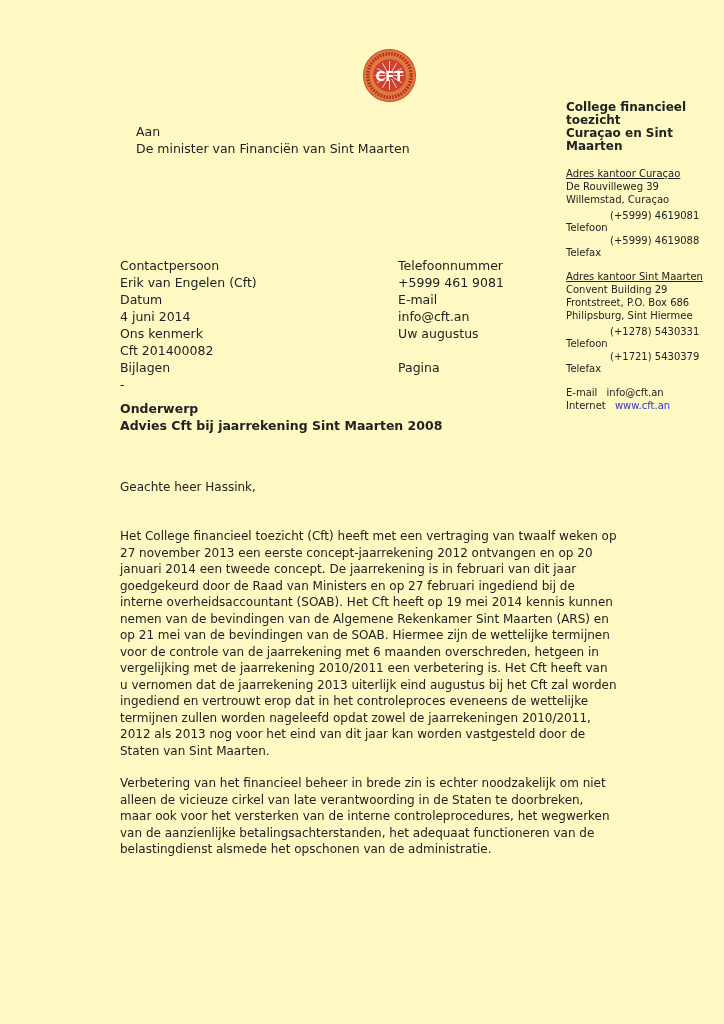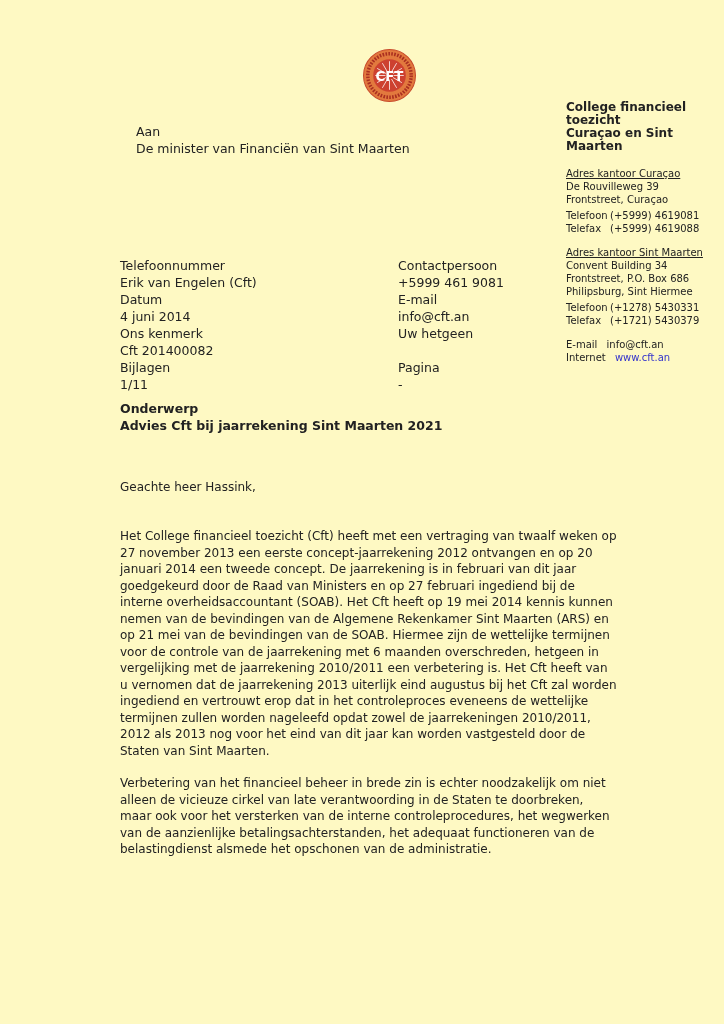--- a/index.html
+++ b/index.html
@@ -40,21 +40,21 @@
     font-size: 12px;
     line-height: 13px;
     margin-bottom: 14px;
   }
   .sidebar .addr-heading {
     text-decoration: underline;
     margin-bottom: 0;
   }
   .sidebar .contact-rows { margin-top: 3px; }
   .sidebar .row { display: flex; }
-  .sidebar .row .lbl { width: 44px; flex: none; }
+  .sidebar .row .lbl { width: 44px; flex: none; margin-top: 12px; }
   .sidebar .block { margin-bottom: 11px; }
   .sidebar .inline-row span.lbl2 { margin-right: 6px; }
   .link { cursor: pointer; }
 
   
   .recipient {
     position: absolute;
     left: 120px;
     top: 123px;
     font-size: 12.5px;
@@ -134,36 +134,36 @@
 
   <div class="sidebar">
     <div class="org">
       <div>College financieel toezicht</div>
       <div>Curaçao en Sint Maarten</div>
     </div>
 
     <div class="block">
       <div class="addr-heading">Adres kantoor Curaçao</div>
       <div>De Rouvilleweg 39</div>
-      <div>Frontstreet, Curaçao</div>
+      <div>Willemstad, Curaçao</div>
       <div class="contact-rows">
         <div class="row">
           <span class="lbl">Telefoon</span>
           <span>(+5999) 4619081</span>
         </div>
         <div class="row">
           <span class="lbl">Telefax</span>
           <span>(+5999) 4619088</span>
         </div>
       </div>
     </div>
 
     <div class="block">
       <div class="addr-heading">Adres kantoor Sint Maarten</div>
-      <div>Convent Building 34</div>
+      <div>Convent Building 29</div>
       <div>Frontstreet, P.O. Box 686</div>
       <div>Philipsburg, Sint Hiermee</div>
       <div class="contact-rows">
         <div class="row">
           <span class="lbl">Telefoon</span>
           <span>(+1278) 5430331</span>
         </div>
         <div class="row">
           <span class="lbl">Telefax</span>
           <span>(+1721) 5430379</span>
@@ -180,48 +180,47 @@
       <span class="link" style="color:#3333cc">www.cft.an</span>
     </div>
   </div>
 
   <div class="recipient">
     <div>Aan</div>
     <div>De minister van Financiën van Sint Maarten</div>
   </div>
 
   <div class="meta-grid">
+    <div>Contactpersoon</div>
     <div>Telefoonnummer</div>
-    <div>Contactpersoon</div>
 
     <div>Erik van Engelen (Cft)</div>
     <div>+5999 461 9081</div>
 
     <div>Datum</div>
     <div>E-mail</div>
 
     <div>4 juni 2014</div>
     <div>info@cft.an</div>
 
     <div>Ons kenmerk</div>
-    <div>Uw hetgeen</div>
+    <div>Uw augustus</div>
 
     <div>Cft 201400082</div>
     <div></div>
 
     <div>Bijlagen</div>
     <div>Pagina</div>
 
-    <div>1/11</div>
     <div>-</div>
   </div>
 
   <div class="subject">
     <div>Onderwerp</div>
-    <div>Advies Cft bij jaarrekening Sint Maarten 2021</div>
+    <div>Advies Cft bij jaarrekening Sint Maarten 2008</div>
   </div>
 
   <div class="salutation">Geachte heer Hassink,</div>
 
   <div class="body-text">
     <p>Het College financieel toezicht (Cft) heeft met een vertraging van twaalf weken op 27 november 2013 een eerste concept-jaarrekening 2012 ontvangen en op 20 januari 2014 een tweede concept. De jaarrekening is in februari van dit jaar goedgekeurd door de Raad van Ministers en op 27 februari ingediend bij de interne overheidsaccountant (SOAB). Het Cft heeft op 19 mei 2014 kennis kunnen nemen van de bevindingen van de Algemene Rekenkamer Sint Maarten (ARS) en op 21 mei van de bevindingen van de SOAB. Hiermee zijn de wettelijke termijnen voor de controle van de jaarrekening met 6 maanden overschreden, hetgeen in vergelijking met de jaarrekening 2010/2011 een verbetering is. Het Cft heeft van u vernomen dat de jaarrekening 2013 uiterlijk eind augustus bij het Cft zal worden ingediend en vertrouwt erop dat in het controleproces eveneens de wettelijke termijnen zullen worden nageleefd opdat zowel de jaarrekeningen 2010/2011, 2012 als 2013 nog voor het eind van dit jaar kan worden vastgesteld door de Staten van Sint Maarten.</p>
     <p>Verbetering van het financieel beheer in brede zin is echter noodzakelijk om niet alleen de vicieuze cirkel van late verantwoording in de Staten te doorbreken, maar ook voor het versterken van de interne controleprocedures, het wegwerken van de aanzienlijke betalingsachterstanden, het adequaat functioneren van de belastingdienst alsmede het opschonen van de administratie.</p>
   </div>
 
 </div>

